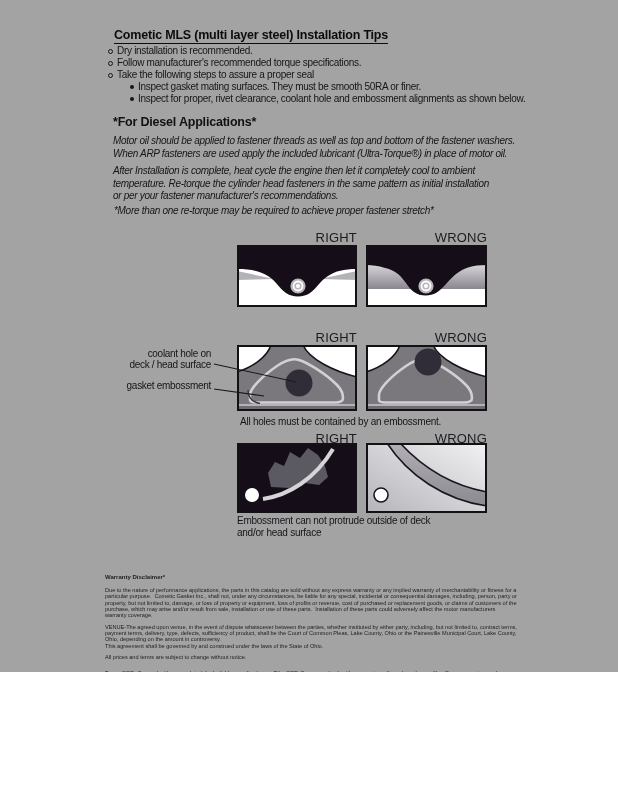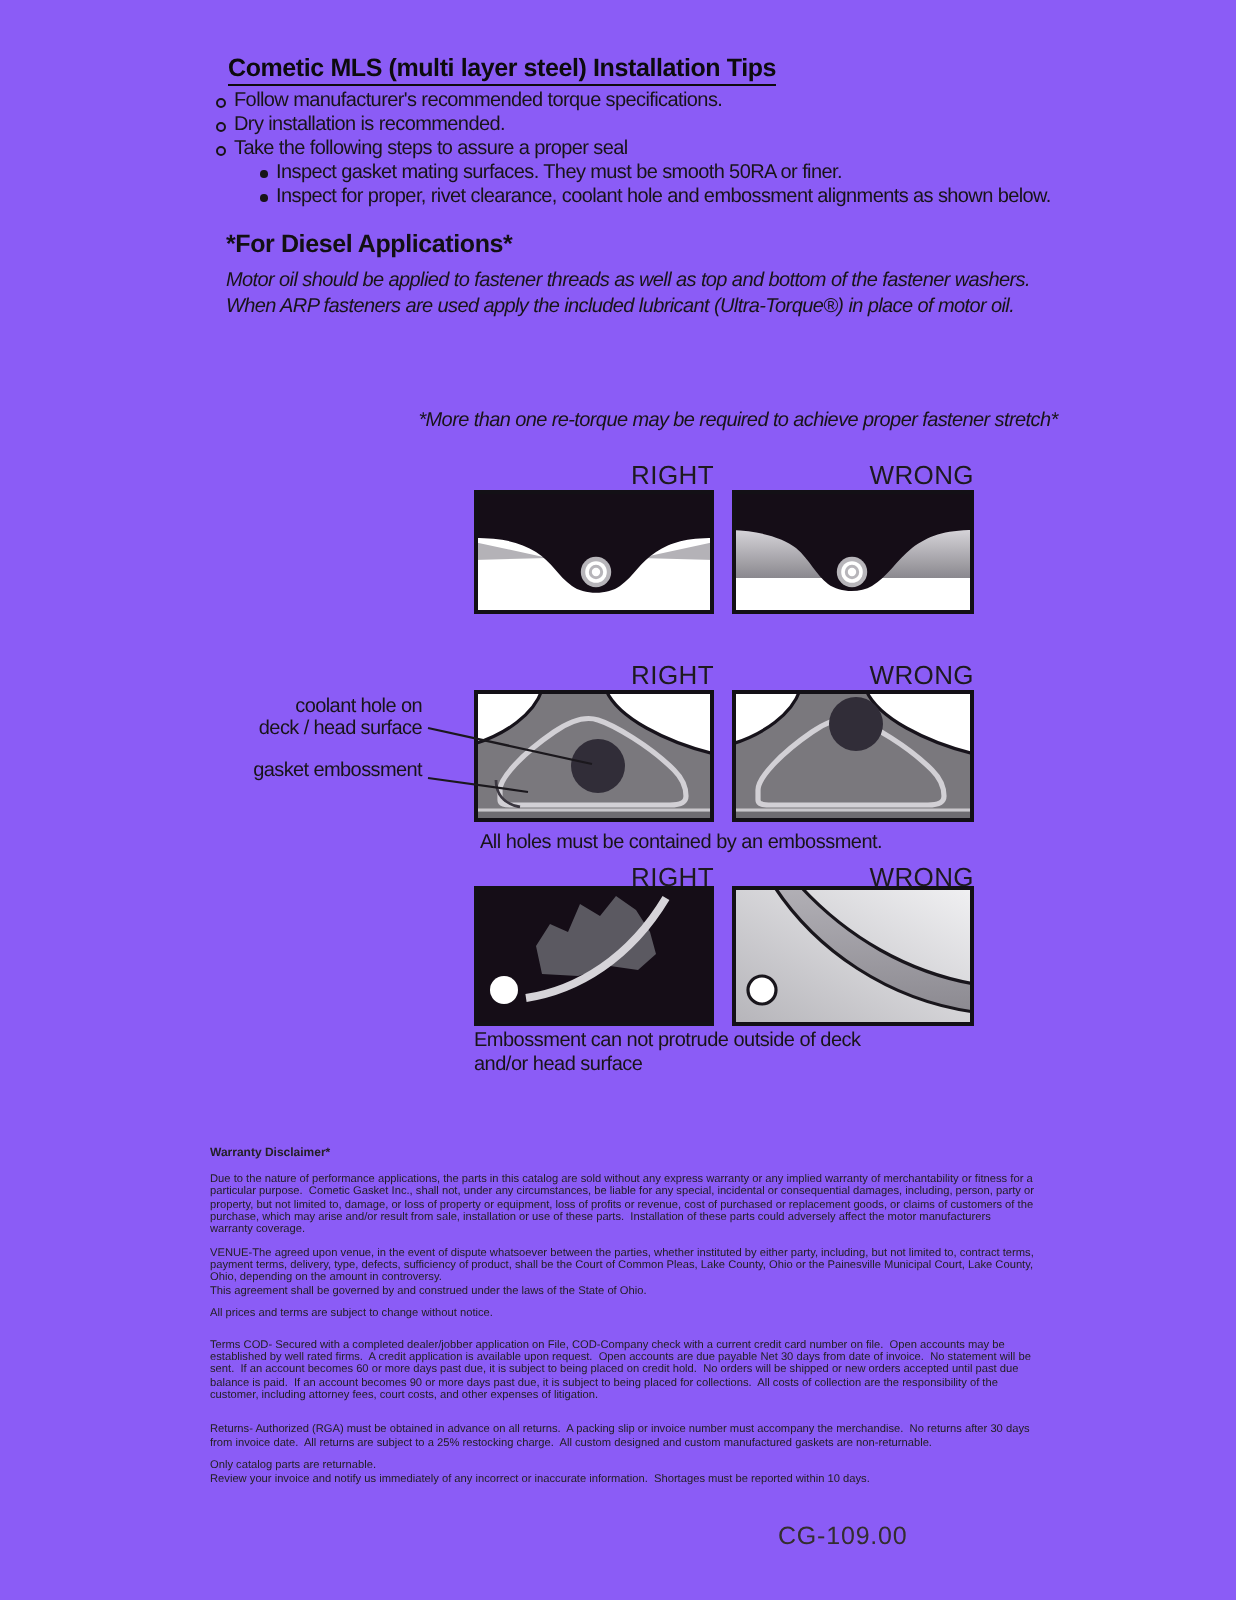--- a/index.html
+++ b/index.html
@@ -1,16 +1,16 @@
 <!DOCTYPE html>
 <html><head>
 <meta charset="utf-8">
 <style>
   html,body{margin:0;padding:0;background:#ffffff;}
-  .page{position:relative;width:618px;height:800px;background:#8b5cf6;overflow:hidden;
+  .page{position:relative;width:618px;height:672px;background:#a3a3a3;overflow:hidden;
         font-family:"Liberation Sans",sans-serif;color:#181418;}
   .abs{position:absolute;}
   .doc-title{font-size:12.5px;font-weight:bold;letter-spacing:-0.2px;color:#0d0b0e;
              border-bottom:1.6px solid #0d0b0e;padding-bottom:1px;white-space:nowrap;}
   .bullets{font-size:10px;letter-spacing:-0.3px;line-height:12px;white-space:nowrap;}
   .b-row{position:relative;padding-left:11px;}
   .b-row.sub{margin-left:22px;padding-left:10px;}
   .circ{position:absolute;left:2px;top:3.5px;width:3.2px;height:3.2px;border:0.9px solid #181418;border-radius:50%;}
   .dot{position:absolute;left:2px;top:4px;width:3.8px;height:3.8px;background:#181418;border-radius:50%;}
   .h2{font-size:12.5px;font-weight:bold;letter-spacing:-0.2px;white-space:nowrap;color:#121013;}
@@ -31,31 +31,34 @@
 </head>
 <body>
 
 <div class="page">
 
   <div class="abs" style="left:114px;top:25px;">
     <span class="doc-title">Cometic MLS (multi layer steel) Installation Tips</span>
   </div>
 
   <div class="abs bullets" style="left:106px;top:45px;">
+    <div class="b-row"><span class="circ"></span><span>Dry installation is recommended.</span></div>
     <div class="b-row"><span class="circ"></span><span>Follow manufacturer's recommended torque specifications.</span></div>
-    <div class="b-row"><span class="circ"></span><span>Dry installation is recommended.</span></div>
     <div class="b-row"><span class="circ"></span><span>Take the following steps to assure a proper seal</span></div>
     <div class="b-row sub"><span class="dot"></span><span>Inspect gasket mating surfaces.  They must be smooth 50RA or finer.</span></div>
     <div class="b-row sub"><span class="dot"></span><span>Inspect for proper, rivet clearance, coolant hole and embossment alignments as shown below.</span></div>
   </div>
 
   <div class="abs h2" style="left:113px;top:115px;">*For Diesel Applications*</div>
   <div class="abs para" style="left:113px;top:135px;">Motor oil should be applied to fastener threads as well as top and bottom of the fastener washers.
 When ARP fasteners are used apply the included lubricant (Ultra-Torque®) in place of motor oil.</div>
-  <div class="abs para" style="left:129px;top:205px;text-align:center;">*More than one re-torque may be required to achieve proper fastener stretch*</div>
+  <div class="abs para" style="left:113px;top:165px;">After Installation is complete, heat cycle the engine then let it completely cool to ambient
+temperature. Re-torque the cylinder head fasteners in the same pattern as initial installation
+or per your fastener manufacturer's recommendations.</div>
+  <div class="abs para" style="left:114px;top:205px;">*More than one re-torque may be required to achieve proper fastener stretch*</div>
 
   <div class="abs fig-label" style="left:237px;top:230px;width:120px;">RIGHT</div>
   <div class="abs fig-label" style="left:366px;top:230px;width:121px;">WRONG</div>
 
   <div class="abs fig-box" style="left:237px;top:245px;">
     <svg width="120" height="62" viewBox="0 0 120 62">
       <rect width="120" height="62" fill="#ffffff"></rect>
       <path d="M0,26 L37,34 L0,35 Z" fill="#b4b2b7"></path>
       <path d="M120,26 L83,34 L120,35 Z" fill="#b4b2b7"></path>
       <path d="M0,0 H120 V24 C106,24 99,26 91,31 C83,36 80,43 73,48 C67,52.5 55,52.5 49,48 C42,43 39,36 31,31 C23,26 14,24 0,24 Z" fill="#150d17"></path>

